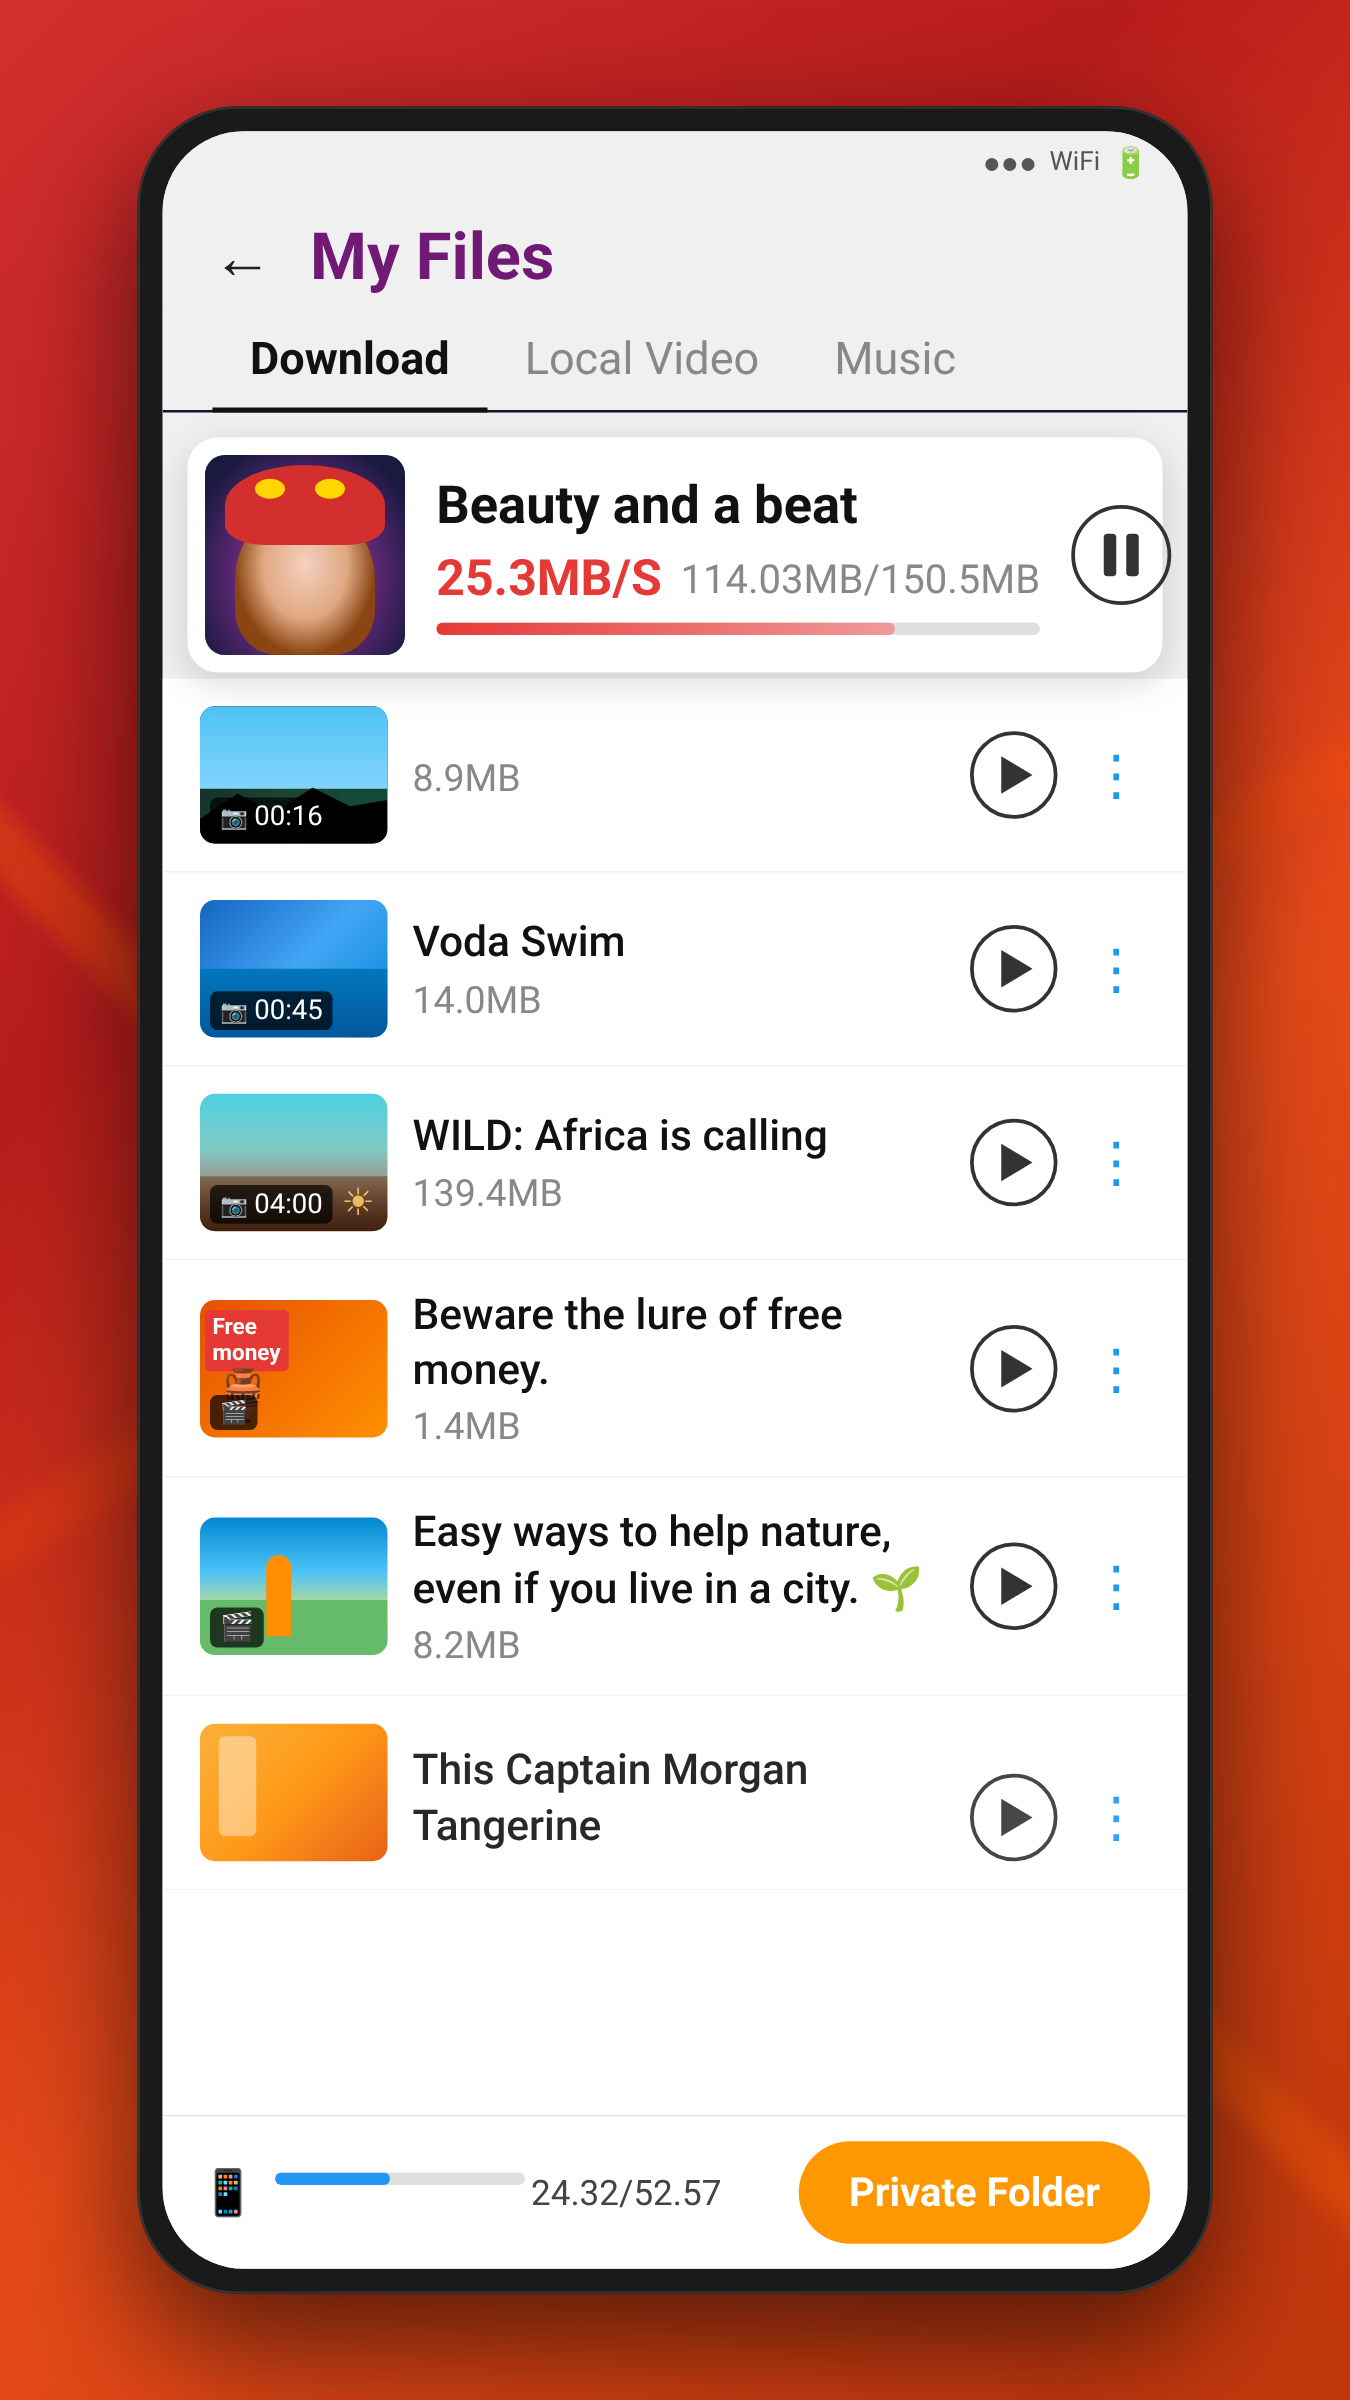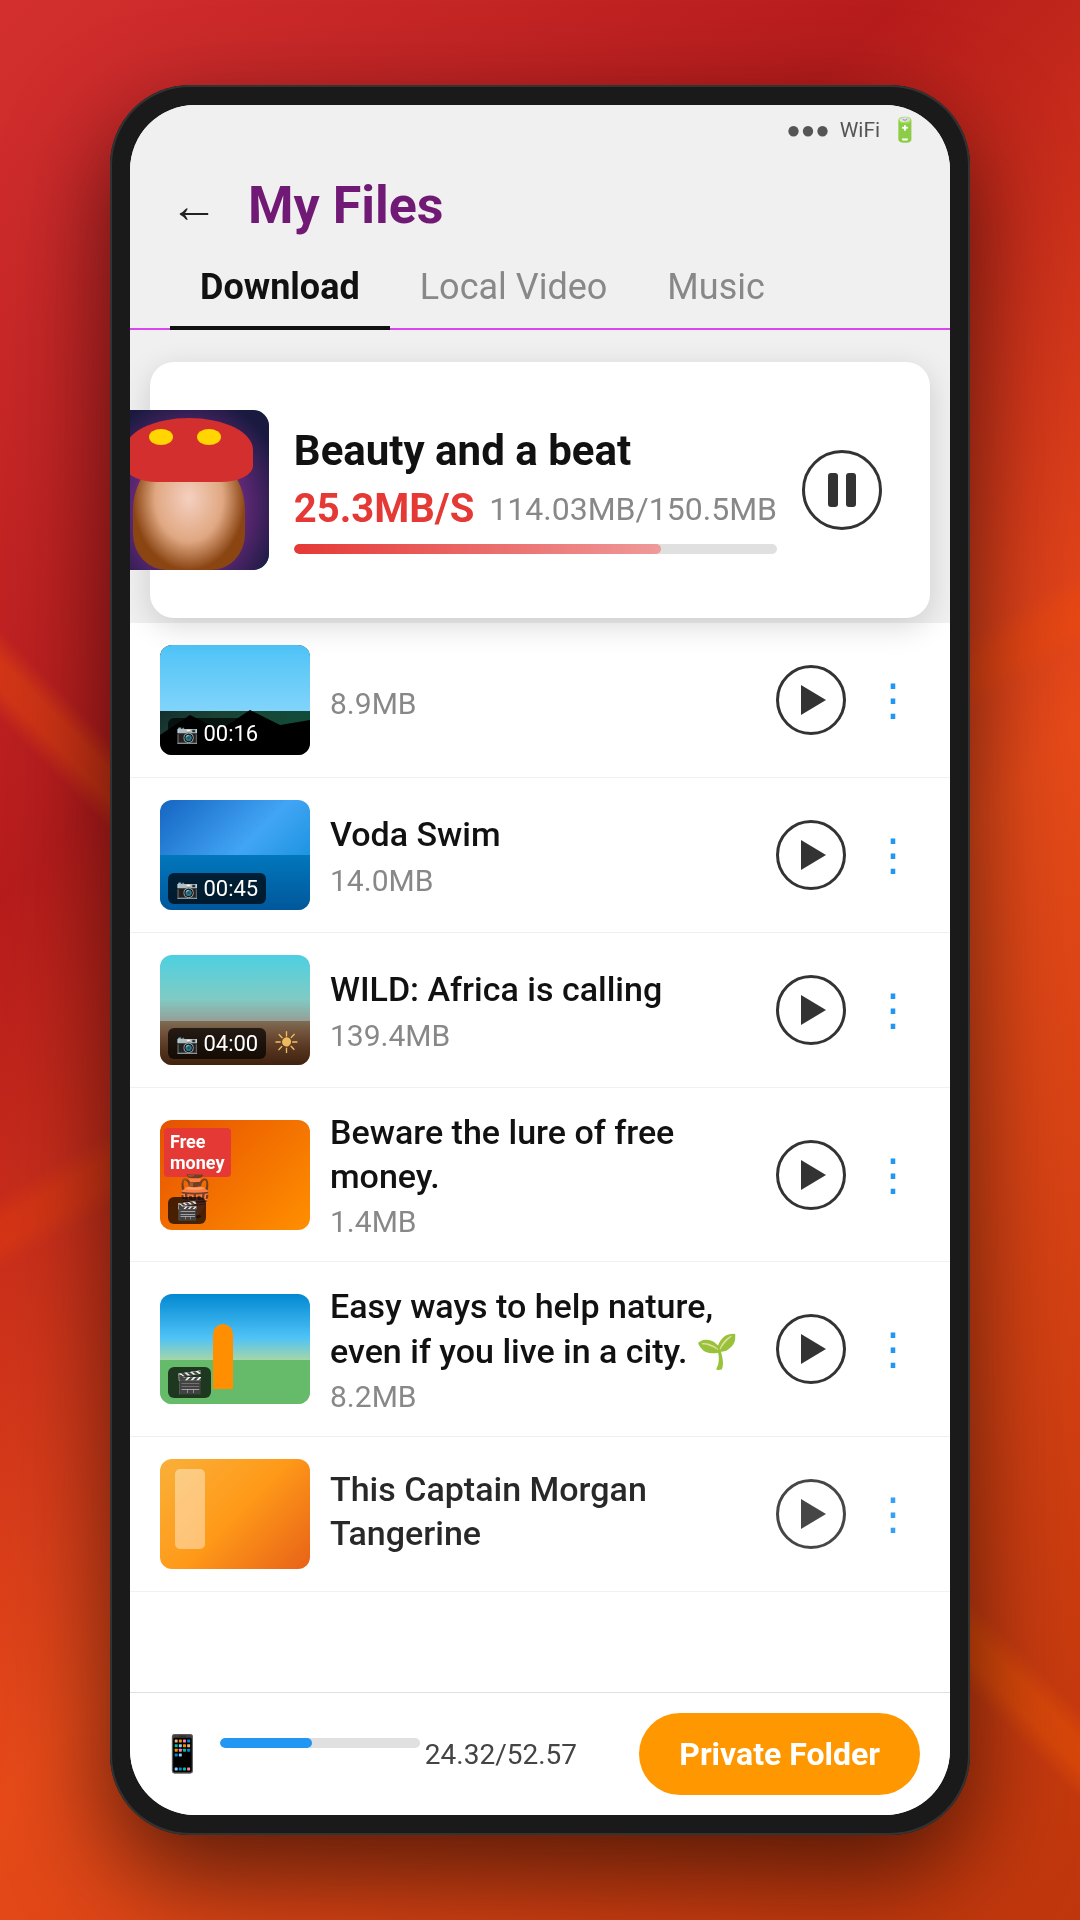--- a/index.html
+++ b/index.html
@@ -78,21 +78,21 @@
     .header-title {
       font-size: 52px;
       font-weight: 700;
       color: #701a75;
     }
     
     .tabs {
       display: flex;
       background: #f0f0f0;
       padding: 0 40px;
-      border-bottom: 2px solid #d946ef;
+      border-bottom: 2px solid #0f172a;
       flex-shrink: 0;
     }
     .tab {
       padding: 20px 30px;
       font-size: 36px;
       color: #888;
       cursor: pointer;
       position: relative;
     }
     .tab.active {
@@ -102,32 +102,31 @@
     .tab.active::after {
       content: '';
       position: absolute;
       bottom: -2px;
       left: 0; right: 0;
       height: 4px;
       background: #111;
     }
     
     .download-card {
-      margin: 32px 20px 0;
+      margin: 20px 20px 0;
       background: #fff;
       border-radius: 24px;
-      padding: 48px;
+      padding: 14px;
       display: flex;
       align-items: center;
       gap: 25px;
       box-shadow: 0 8px 30px rgba(0,0,0,0.15);
       flex-shrink: 0;
       position: relative;
       z-index: 10;
-      justify-content: flex-end;
     }
     .download-thumb {
       width: 160px;
       height: 160px;
       border-radius: 16px;
       background: linear-gradient(135deg, #1a7a6b, #2ecc71, #1abc9c);
       flex-shrink: 0;
       overflow: hidden;
       position: relative;
     }
@@ -553,21 +552,21 @@
           <div class="file-size">8.2MB</div>
         </div>
         <div class="file-actions">
           <div class="play-btn">
             <div class="play-triangle"></div>
           </div>
           <span class="more-btn">⋮</span>
         </div>
       </div>
 
-      <div class="file-item" style="opacity:0.9;">
+      <div class="file-item" style="opacity:0.9;align-items:flex-end;">
         <div class="file-thumb captain-thumb" style="border-radius:12px;overflow:hidden;position:relative;">
           <div style="position:absolute;top:10px;left:15px;width:30px;height:80px;background:rgba(255,255,255,0.4);border-radius:5px;"></div>
         </div>
         <div class="file-info">
           <div class="file-name">This Captain Morgan Tangerine</div>
           <div class="file-size"></div>
         </div>
         <div class="file-actions">
           <div class="play-btn">
             <div class="play-triangle"></div>

